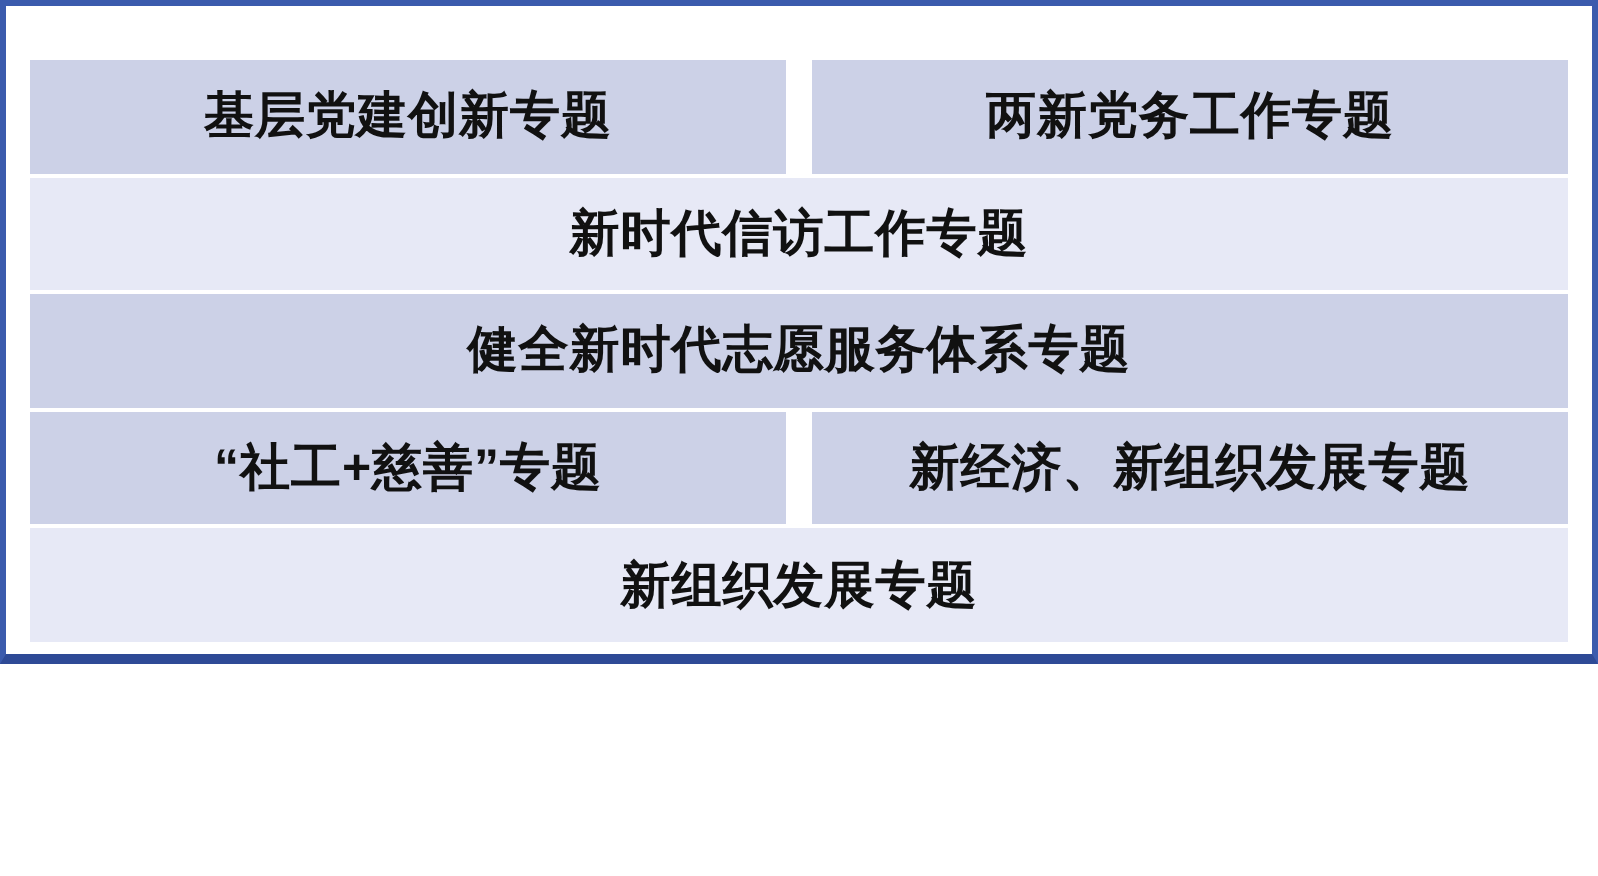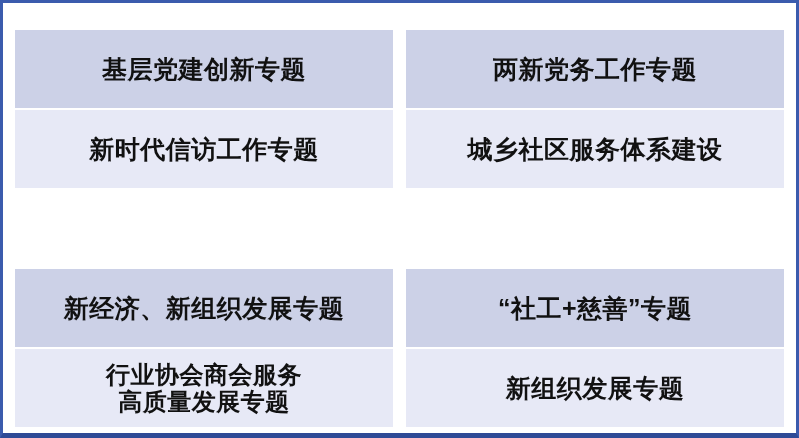--- a/index.html
+++ b/index.html
@@ -12,21 +12,21 @@
     height: 438px;
     overflow: hidden;
     font-family: "Liberation Sans", "DejaVu Sans", sans-serif;
   }
 
   
   .topic-frame {
     position: relative;
     box-sizing: border-box;
     width: 799px;
-    height: 438px;
+    height: 332px;
     background: #ffffff;
     border-left: 3px solid #3b5bad;
     border-right: 3px solid #3b5bad;
     border-top: 3px solid #3b5bad;
     border-bottom: 5px solid #2e4a96;
     padding: 27px 12px 6px 12px;
   }
 
   .topic-grid {
     box-sizing: border-box;
@@ -80,32 +80,30 @@
 <div class="topic-frame">
   <div class="topic-grid">
 
     <div class="topic-row row-shade-dark">
       <div class="topic-cell">基层党建创新专题</div>
       <div class="topic-cell">两新党务工作专题</div>
     </div>
 
     <div class="topic-row row-shade-light">
       <div class="topic-cell">新时代信访工作专题</div>
-      <div class="topic-cell">城乡社区服务体系建设</div>
     </div>
 
     <div class="topic-row row-shade-dark">
+      <div class="topic-cell">健全新时代志愿服务体系专题</div>
     </div>
 
 
     <div class="topic-row row-shade-dark">
+      <div class="topic-cell">“社工+慈善”专题</div>
       <div class="topic-cell">新经济、新组织发展专题</div>
-      <div class="topic-cell">“社工+慈善”专题</div>
     </div>
 
     <div class="topic-row row-shade-light">
-      <div class="topic-cell cell-two-line">行业协会商会服务
-高质量发展专题</div>
       <div class="topic-cell">新组织发展专题</div>
     </div>
 
   </div>
 </div>
 
 </body></html>

